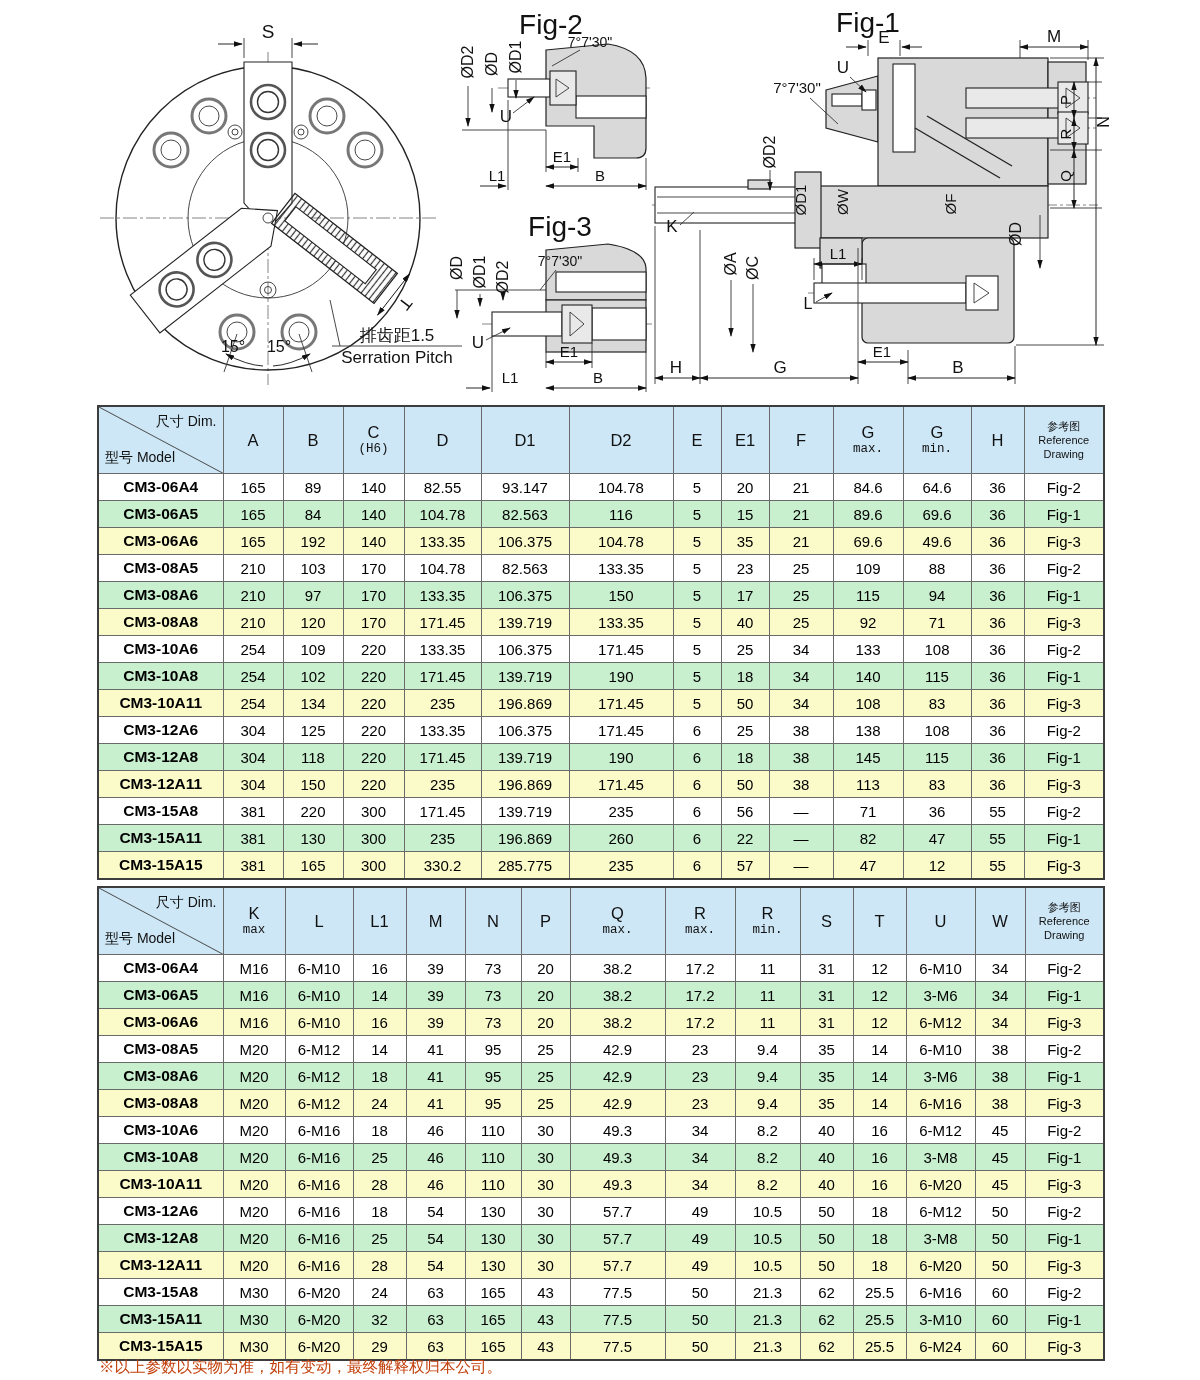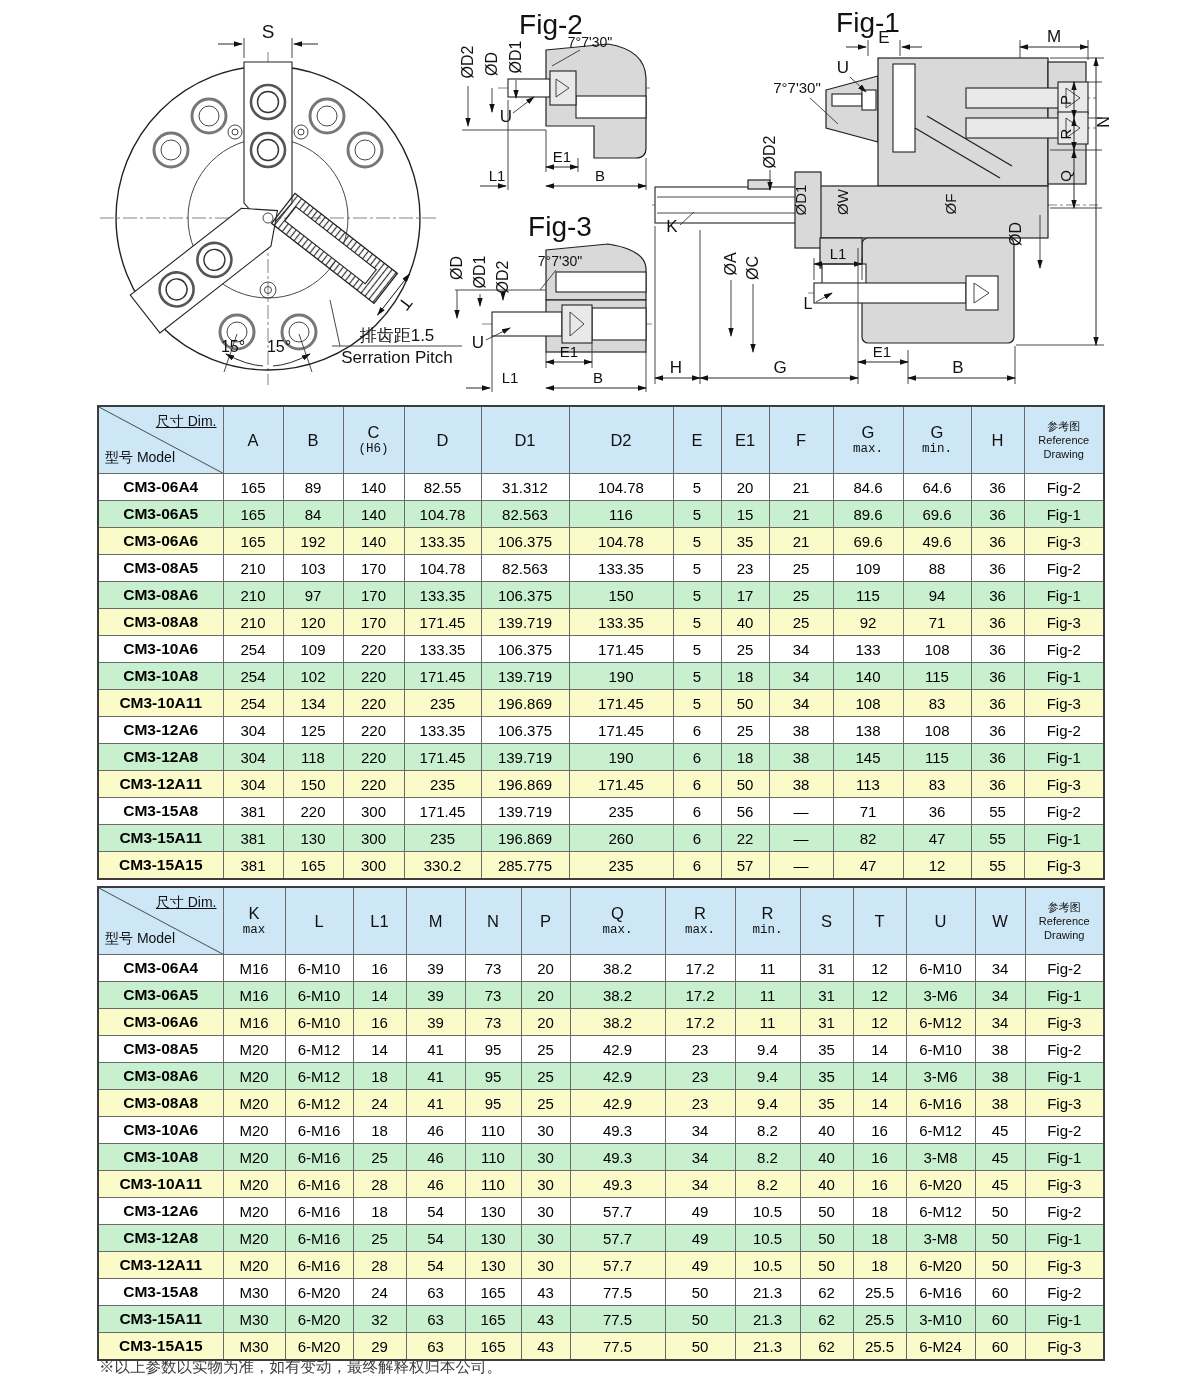--- a/index.html
+++ b/index.html
@@ -27,24 +27,24 @@
   .tbl td{height:26px;font-size:15px;color:#000;}
   .tbl td.model{font-weight:bold;font-size:15.5px;}
   tr.rg td{background:var(--green,#c8efce);}
   tr.ry td{background:var(--yellow,#fbfbc9);}
   .h1{font-size:16.5px;line-height:1.15;}
   .h2{font-size:12.5px;line-height:1.15;font-family:Liberation Mono, monospace;}
   .h3{font-size:11px;line-height:1.3;}
   th.corner{position:relative;padding:0;}
   th.corner svg.diag{position:absolute;top:0;left:0;width:100%;height:100%;}
   th.corner svg.diag line{stroke:#444;stroke-width:1;}
-  .ct{position:absolute;top:6px;right:6px;font-size:14px;text-decoration:underline;}
+  .ct{position:absolute;top:6px;right:6px;font-size:14px;}
   .cb{position:absolute;bottom:6px;left:6px;font-size:14px;margin-top:48px;}
 
-  #footnote{position:absolute;top:1357px;left:99px;font-size:15.5px;color:#404040;}
+  #footnote{position:absolute;top:1357px;left:99px;font-size:15.5px;color:#c2410c;}
 </style>
 </head>
 <body>
 
 <div id="drawings">
 <svg width="1200" height="400" viewBox="0 0 1200 400">
   <defs>
     <marker id="ar" viewBox="0 0 10 6" refX="9" refY="3" markerWidth="10" markerHeight="6" orient="auto-start-reverse">
       <path d="M0,0 L10,3 L0,6 Z" fill="#111"></path>
     </marker>
@@ -355,21 +355,21 @@
           </th>
         </tr>
       </thead>
       <tbody>
         <tr class="rw">
           <td class="model">CM3-06A4</td>
           <td>165</td>
           <td>89</td>
           <td>140</td>
           <td>82.55</td>
-          <td>31.312</td>
+          <td>93.147</td>
           <td>104.78</td>
           <td>5</td>
           <td>20</td>
           <td>21</td>
           <td>84.6</td>
           <td>64.6</td>
           <td>36</td>
           <td>Fig-2</td>
         </tr>
         <tr class="rg">

